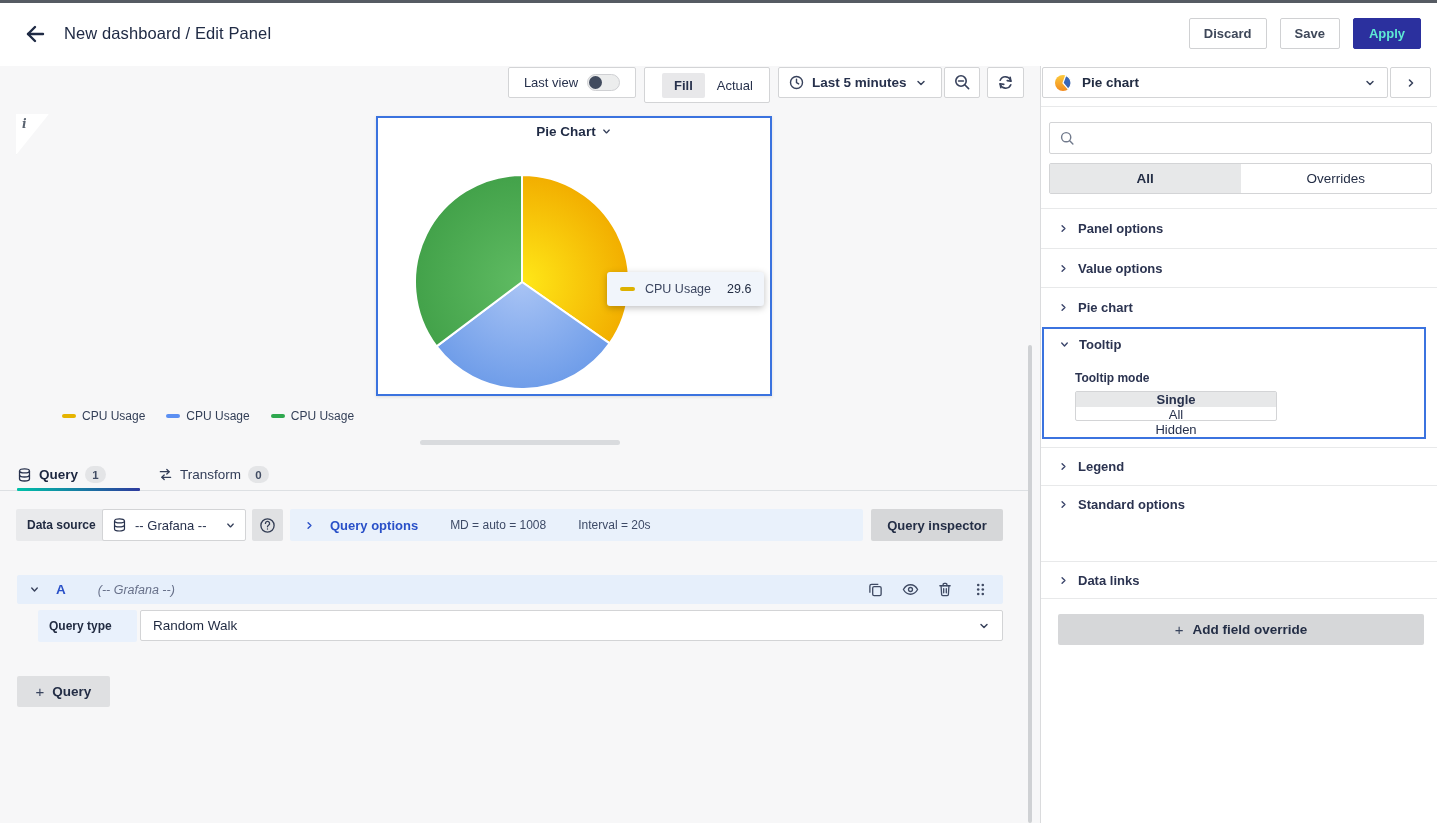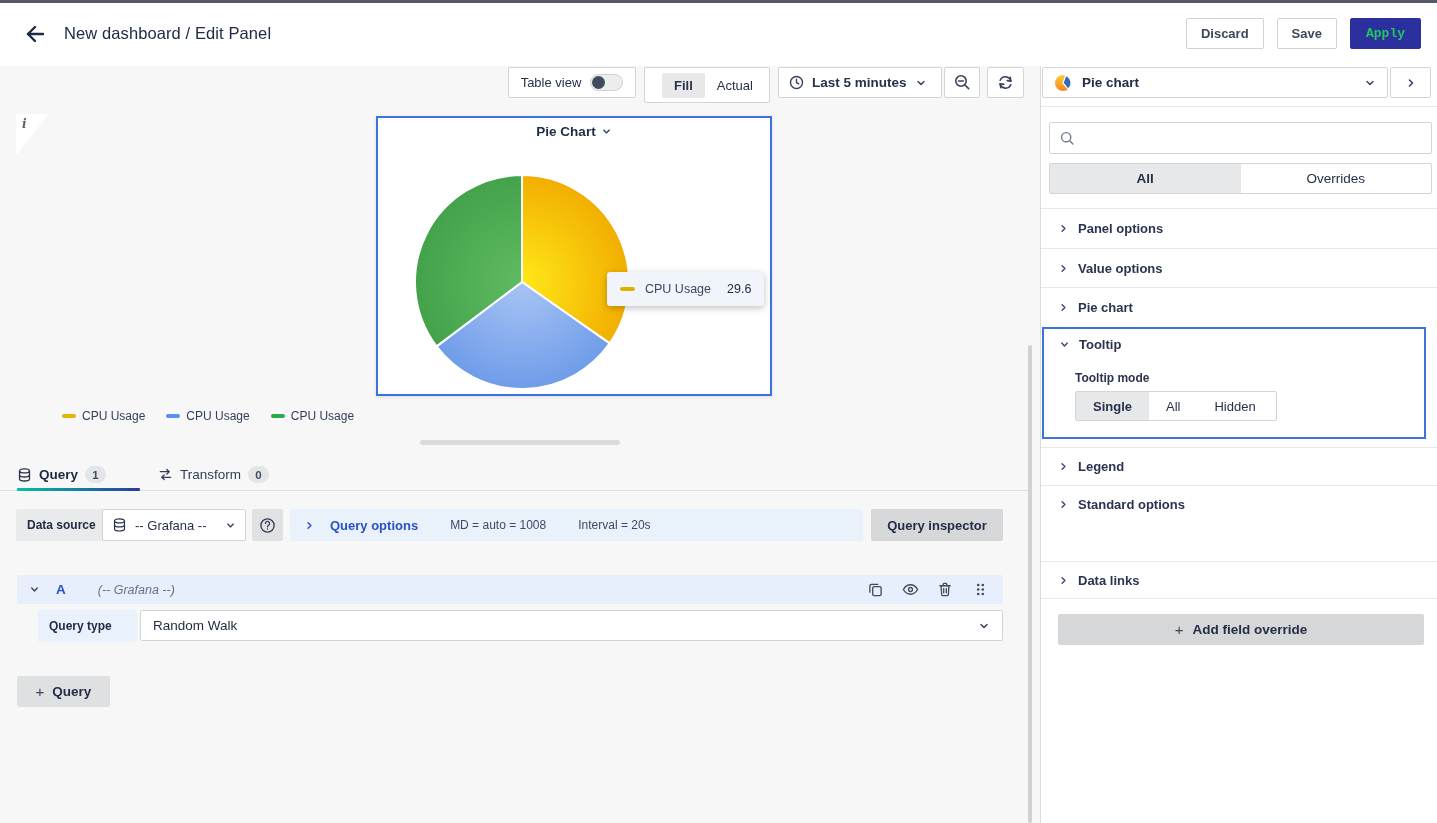--- a/index.html
+++ b/index.html
@@ -12,21 +12,21 @@
   
   .top-edge { left:0; top:0; width:1437px; height:3px; background:#565b63; z-index:60; }
 
   
   .header { left:0; top:0; width:1437px; height:66px; background:#ffffff; z-index:10; }
   .back-btn { left:20px; top:19px; width:30px; height:30px; display:flex; align-items:center; justify-content:center; cursor:pointer; color:#1f2a44; }
   .crumb { left:64px; top:0; height:66px; display:flex; align-items:center; font-size:16.5px; font-weight:500; color:#202b45; letter-spacing:.1px; }
   .hdr-actions { right:16px; top:18px; display:flex; gap:13px; }
   .btn { height:31px; display:inline-flex; align-items:center; justify-content:center; border-radius:2px; font-size:13px; font-weight:600; cursor:pointer; white-space:nowrap; }
   .btn-outline { background:#fff; border:1px solid #d0d1d3; color:#3e4759; padding:0 14px; }
-  .btn-primary { background:#2b309e; border:1px solid #2b309e; color:#22c55e; padding:4px 15px;font-family:Liberation Mono, monospace; }
+  .btn-primary { background:#2b309e; border:1px solid #2b309e; color:#5eead4; padding:4px 15px; }
 
   
   .tb-group { top:67px; height:31px; background:#fff; border:1px solid #d3d4d6; border-radius:2px; display:flex; align-items:center; }
   .tv-group { left:508px; width:128px; padding:0 10px; gap:9px; justify-content:center; }
   .tv-label { font-size:13px; font-weight:500; color:#27314c; }
   .toggle { width:33px; height:17px; border-radius:9px; background:#eceded; border:1px solid #cfd0d3; position:relative; cursor:pointer; }
   .toggle .knob { position:absolute; left:1px; top:1px; width:13px; height:13px; border-radius:50%; background:#414b5e; }
   .seg-group { left:644px; width:126px; padding:17px; gap:0; }
   .seg { height:25px; padding:0 12px; display:flex; align-items:center; font-size:13px; color:#27314c; border-radius:2px; cursor:pointer; }
   .seg.sel { background:#e8e8ea; font-weight:700; }
@@ -110,21 +110,21 @@
   .filter-seg .half { flex:1; display:flex; align-items:center; justify-content:center; font-size:13.5px; font-weight:500; color:#242e46; cursor:pointer; }
   .filter-seg .half.sel { background:#e7e8e9; font-weight:700; }
 
   .opt-row { position:absolute; left:0; width:396px; border-top:1px solid #e8e9ea; display:flex; align-items:center; gap:9px; padding-left:17px; cursor:pointer; }
   .opt-label { font-size:13px; font-weight:600; color:#2b3350; }
   .chev { color:#3c466c; }
 
   .tooltip-section { left:1px; top:261px; width:384px; height:112px; border:2px solid #3b73df; background:#fff; }
   .tsec-header { position:absolute; left:15px; top:8px; display:flex; align-items:center; gap:9px; cursor:pointer; }
   .tsec-mode-label { position:absolute; left:31px; top:42px; font-size:12px; font-weight:600; color:#2b3350; }
-  .tsec-seg { position:absolute; left:31px; top:62px; width:202px; height:30px; border:1px solid #d3d4d6; border-radius:2px; background:#fff; display:flex; padding:0; }
+  .tsec-seg { position:absolute; left:31px; top:62px; width:202px; height:30px; border:1px solid #d3d4d6; border-radius:2px; background:#fff; display:flex; padding:0;flex-direction:column; }
   .tsec-opt { height:100%; display:flex; align-items:center; justify-content:center; font-size:13px; color:#27314c; cursor:pointer; padding:0 17px; }
   .tsec-opt.sel { background:#e7e8e9; font-weight:700; }
 
   .add-override-btn { left:17px; top:548px; width:366px; height:31px; background:#d6d7d9; border-radius:2px; display:flex; align-items:center; justify-content:center; gap:9px; font-size:13.5px; font-weight:600; color:#242e46; cursor:pointer; }
 </style>
 </head>
 <body>
 
 <div class="screen">
   <div class="abs top-edge"></div>
@@ -138,21 +138,21 @@
     </div>
     <div class="abs crumb">New dashboard / Edit Panel</div>
     <div class="abs hdr-actions">
       <div class="btn btn-outline">Discard</div>
       <div class="btn btn-outline">Save</div>
       <div class="btn btn-primary">Apply</div>
     </div>
   </div>
 
   <div class="abs tb-group tv-group">
-    <span class="tv-label">Table view</span>
+    <span class="tv-label">Last view</span>
     <span class="toggle">
         <span class="knob"></span>
       </span>
   </div>
 
   <div class="abs tb-group seg-group">
     <span class="seg sel">Fill</span>
     <span class="seg">Actual</span>
   </div>
 

